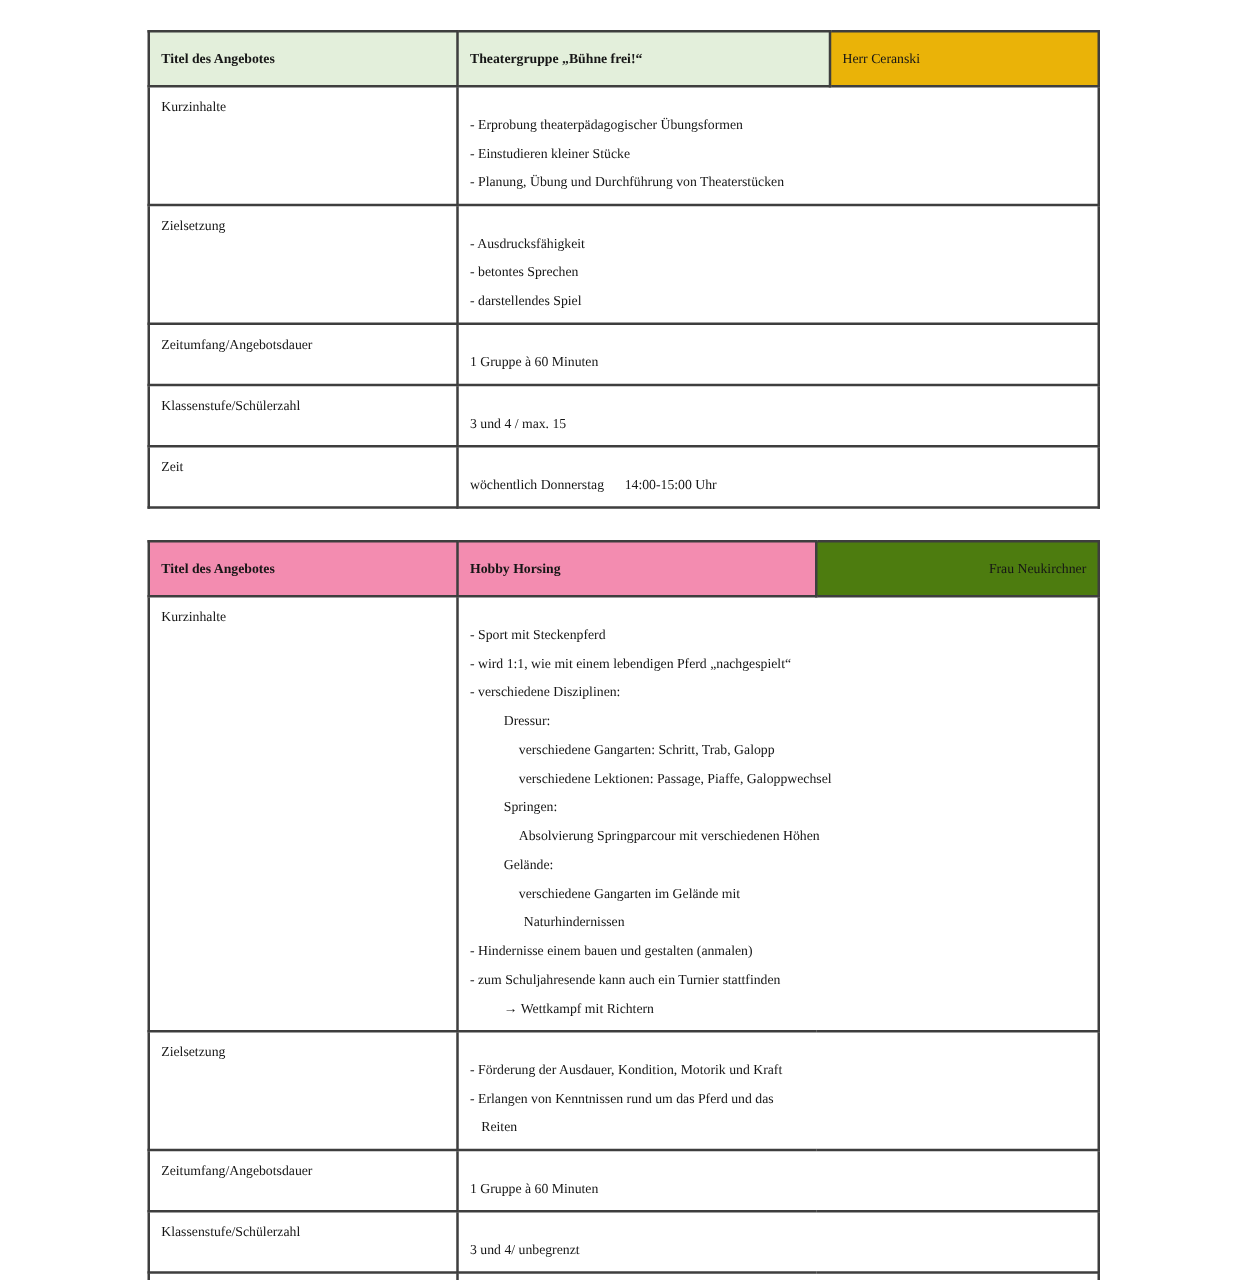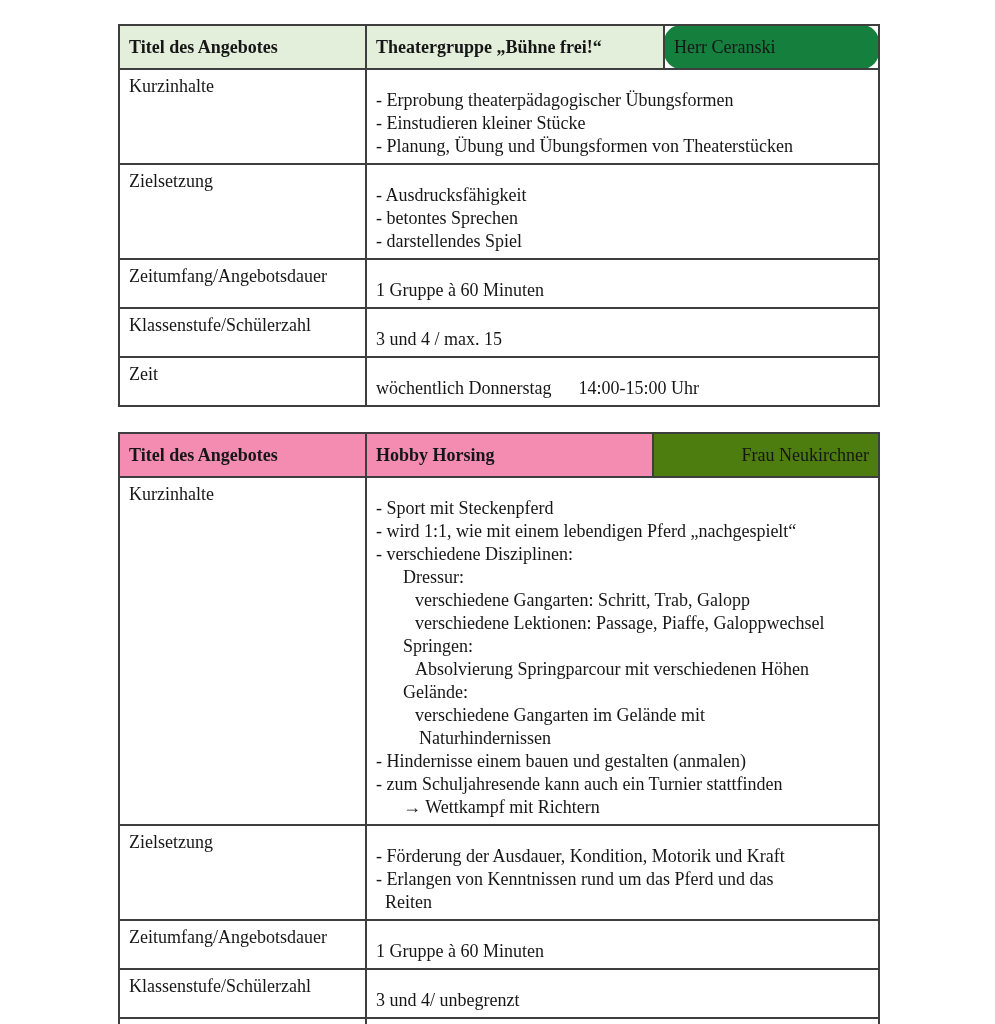--- a/index.html
+++ b/index.html
@@ -18,21 +18,21 @@
   table.offer-table{
     border-collapse:collapse;
     width:100%;
     table-layout:fixed;
   }
   .offer-table th,
   .offer-table td{
     border:2px solid #3e3e3e;
     vertical-align:top;
     padding:4px 9px;
-    font-size:18px;
+    font-size:11px;
     line-height:23px;
     text-align:left;
     word-wrap:break-word;
   }
   .offer-table th{
     font-weight:bold;
     padding-top:10px;
     padding-bottom:9px;
   }
   .offer-table th.person-cell{font-weight:normal;}
@@ -56,30 +56,30 @@
       <table class="offer-table t0">
         <colgroup>
           <col class="c1">
           <col class="c2">
           <col class="c3">
         </colgroup>
         <thead>
           <tr>
             <th class="" style="background-color: rgb(227, 239, 219);">Titel des Angebotes</th>
             <th class="" style="background-color: rgb(227, 239, 219);">Theatergruppe „Bühne frei!“</th>
-            <th class="person-cell" style="background-color: #15803d; border-radius: 17px;">Herr Ceranski</th>
+            <th class="person-cell" style="background-color: #eab308;">Herr Ceranski</th>
           </tr>
         </thead>
         <tbody>
           <tr>
             <td class="label-cell">Kurzinhalte</td>
             <td class="content-cell" colspan="2">
               <div class="line ind-0">- Erprobung theaterpädagogischer Übungsformen</div>
               <div class="line ind-0">- Einstudieren kleiner Stücke</div>
-              <div class="line ind-0">- Planung, Übung und Übungsformen von Theaterstücken</div>
+              <div class="line ind-0">- Planung, Übung und Durchführung von Theaterstücken</div>
             </td>
           </tr>
           <tr>
             <td class="label-cell">Zielsetzung</td>
             <td class="content-cell" colspan="2">
               <div class="line ind-0">- Ausdrucksfähigkeit</div>
               <div class="line ind-0">- betontes Sprechen</div>
               <div class="line ind-0">- darstellendes Spiel</div>
             </td>
           </tr>

